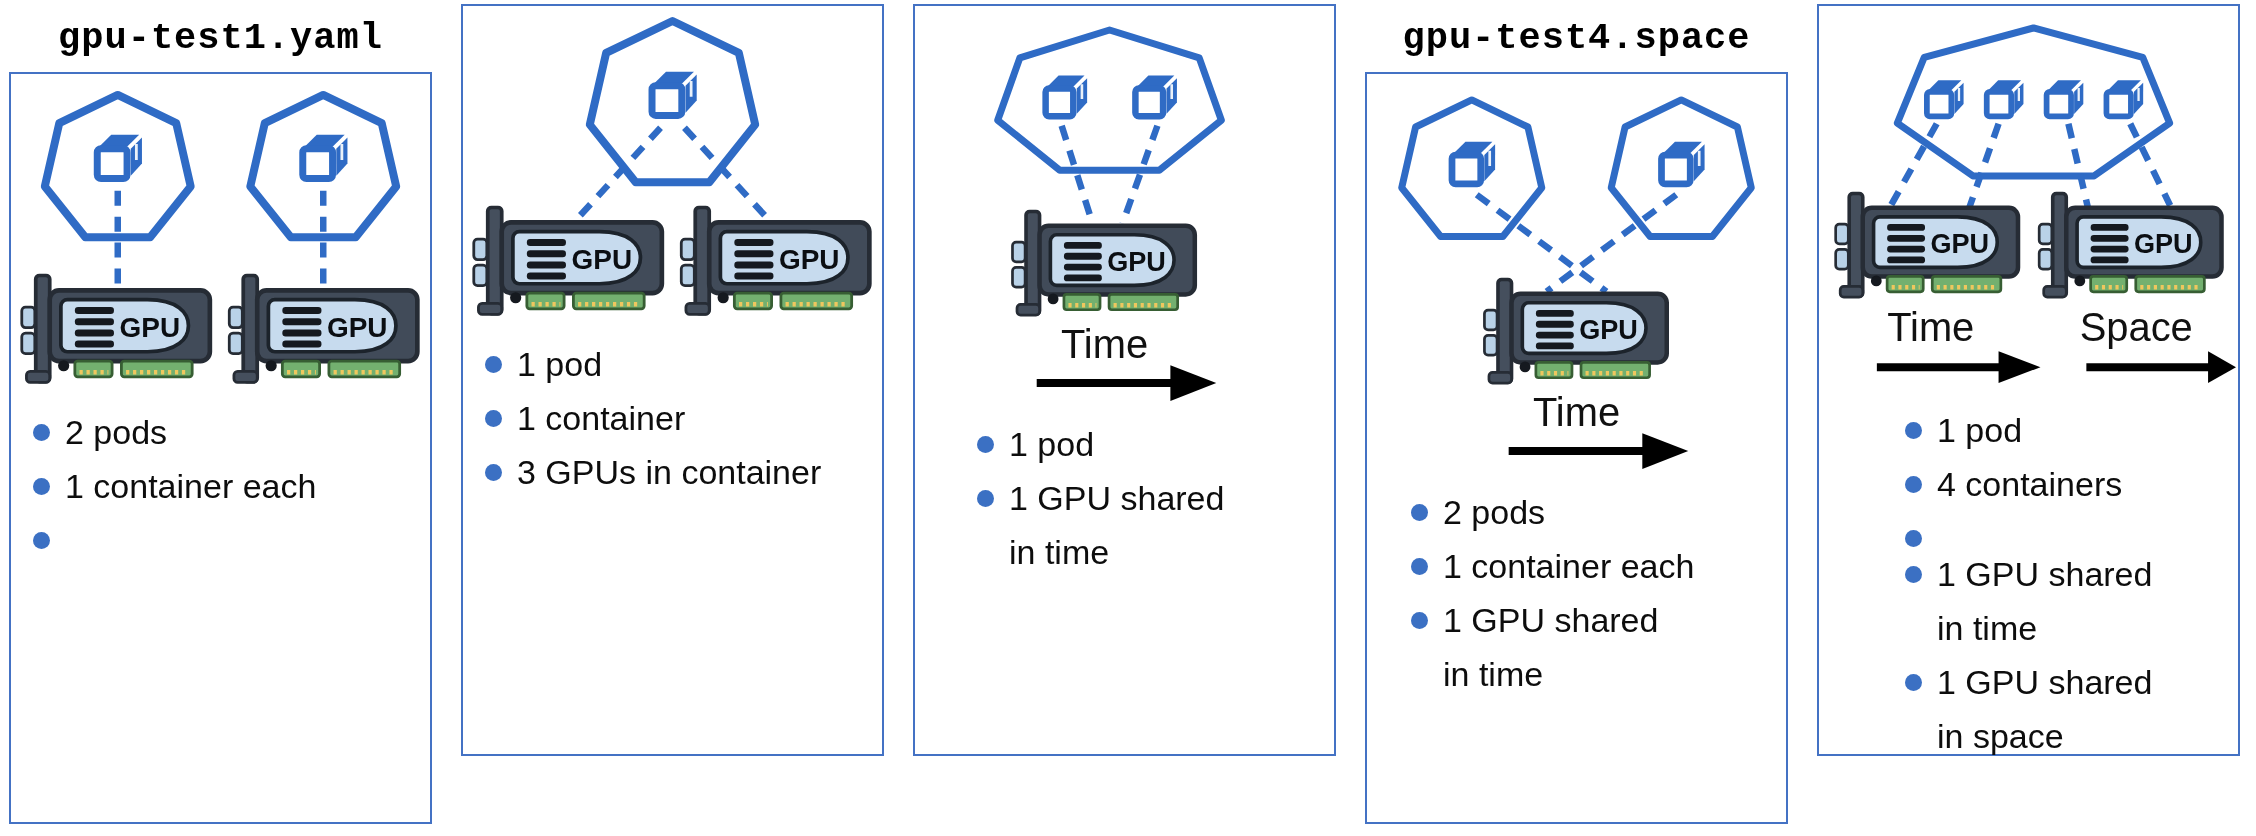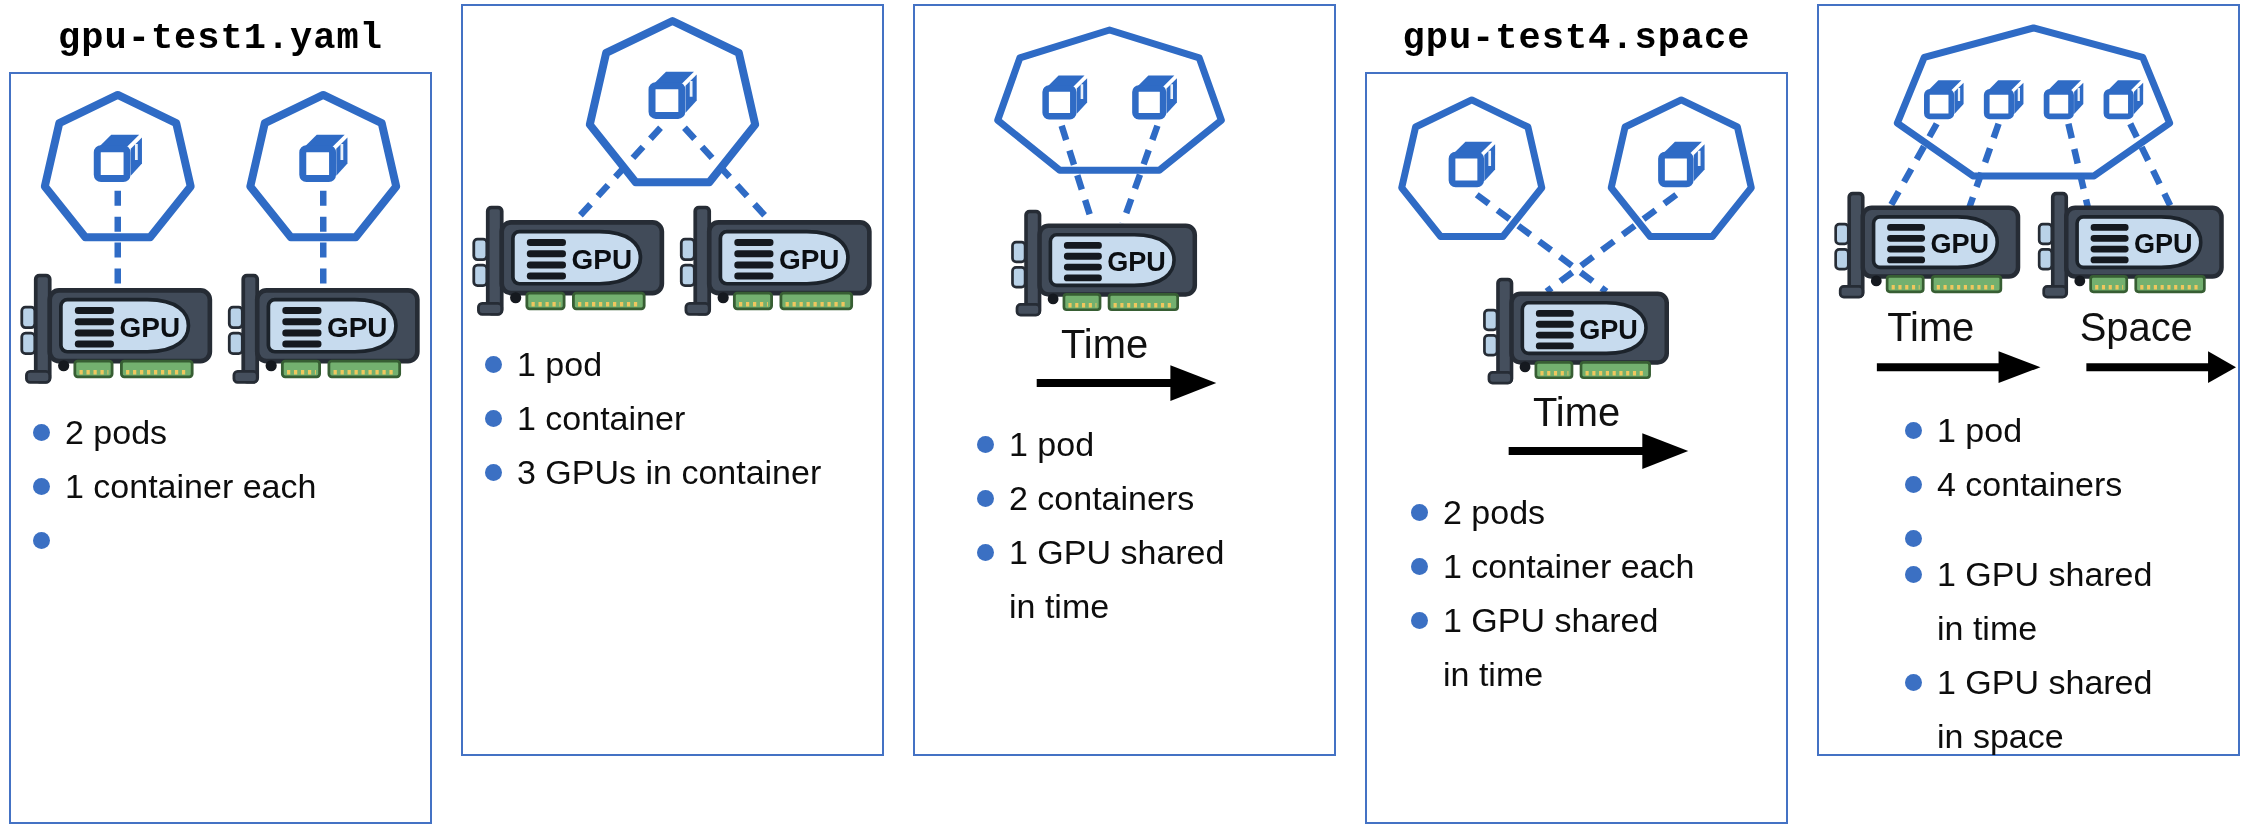--- a/index.html
+++ b/index.html
@@ -151,24 +151,20 @@
           <polygon class="arrow-head" points="256,352 302,370 256,388"></polygon>
         </g>
       </svg>
       <ul class="bullets">
         <li>
             <span class="dot"></span>
             <span class="txt">1 pod</span>
           </li>
         <li>
             <span class="dot"></span>
-            <span class="txt">2 containers</span>
-          </li>
-        <li>
-            <span class="dot"></span>
             <span class="txt">1 GPU shared
 in time</span>
           </li>
       </ul>
     </div>
   </div>
 
   <div class="panel panel-4">
     <div class="panel-title">gpu-test4.space</div>
     <div class="box">

